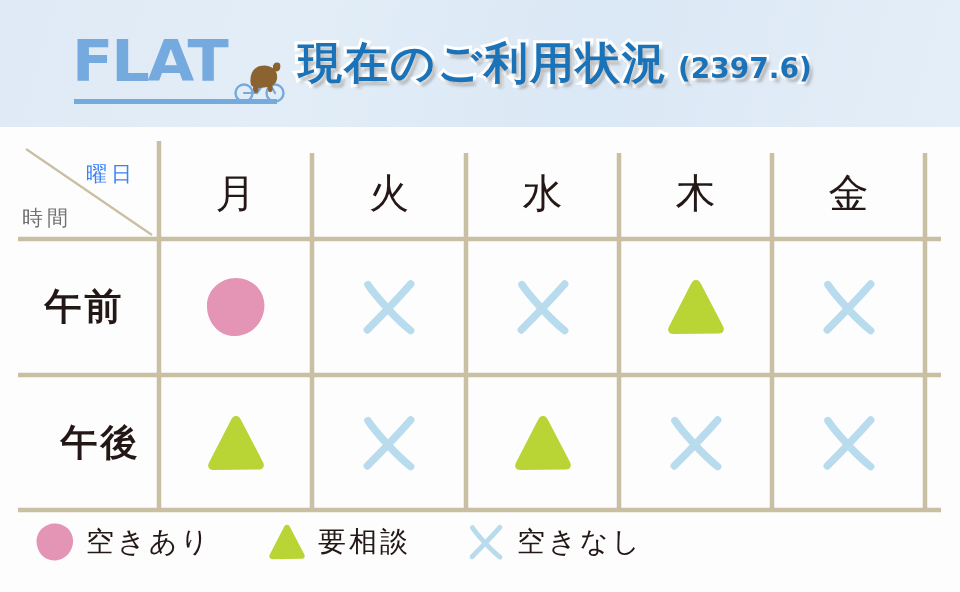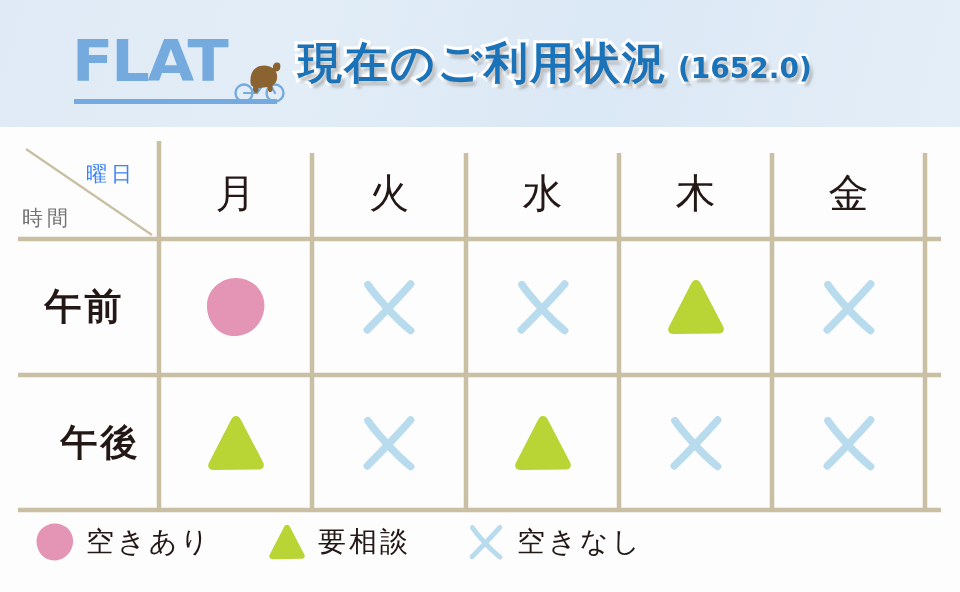--- a/index.html
+++ b/index.html
@@ -204,21 +204,21 @@
         <path d="M19 30 C17 22 20 13 28 11 C36 9 44 13 45 20 C46 27 42 31 36 32 C30 33 22 34 19 30 Z" fill="#8a6330"></path>
         <path d="M41 10 C45 8 49 10 48 14 C47 17 43 17 41 15 Z" fill="#8a6330"></path>
         <circle cx="45" cy="11" r="3.4" fill="#8a6330"></circle>
         <path d="M22 30 C20 34 21 38 24 38 C26 38 27 35 26 31 Z" fill="#8a6330"></path>
         <path d="M36 30 C35 34 36 38 39 37 C41 36 41 33 40 30 Z" fill="#8a6330"></path>
       </svg>
     </div>
 
     <div class="title-wrap">
       <span class="title-main">現在のご利用状況</span>
-      <span class="title-date">(1652.0)</span>
+      <span class="title-date">(2397.6)</span>
     </div>
   </div>
 
   <div class="table-area">
 
     <svg class="grid" viewBox="0 0 960 465">
       <g stroke="#c9bfa2" stroke-width="4.5" stroke-linecap="butt">
 
         <line x1="18" y1="112" x2="941" y2="112"></line>
         <line x1="18" y1="248" x2="941" y2="248"></line>

